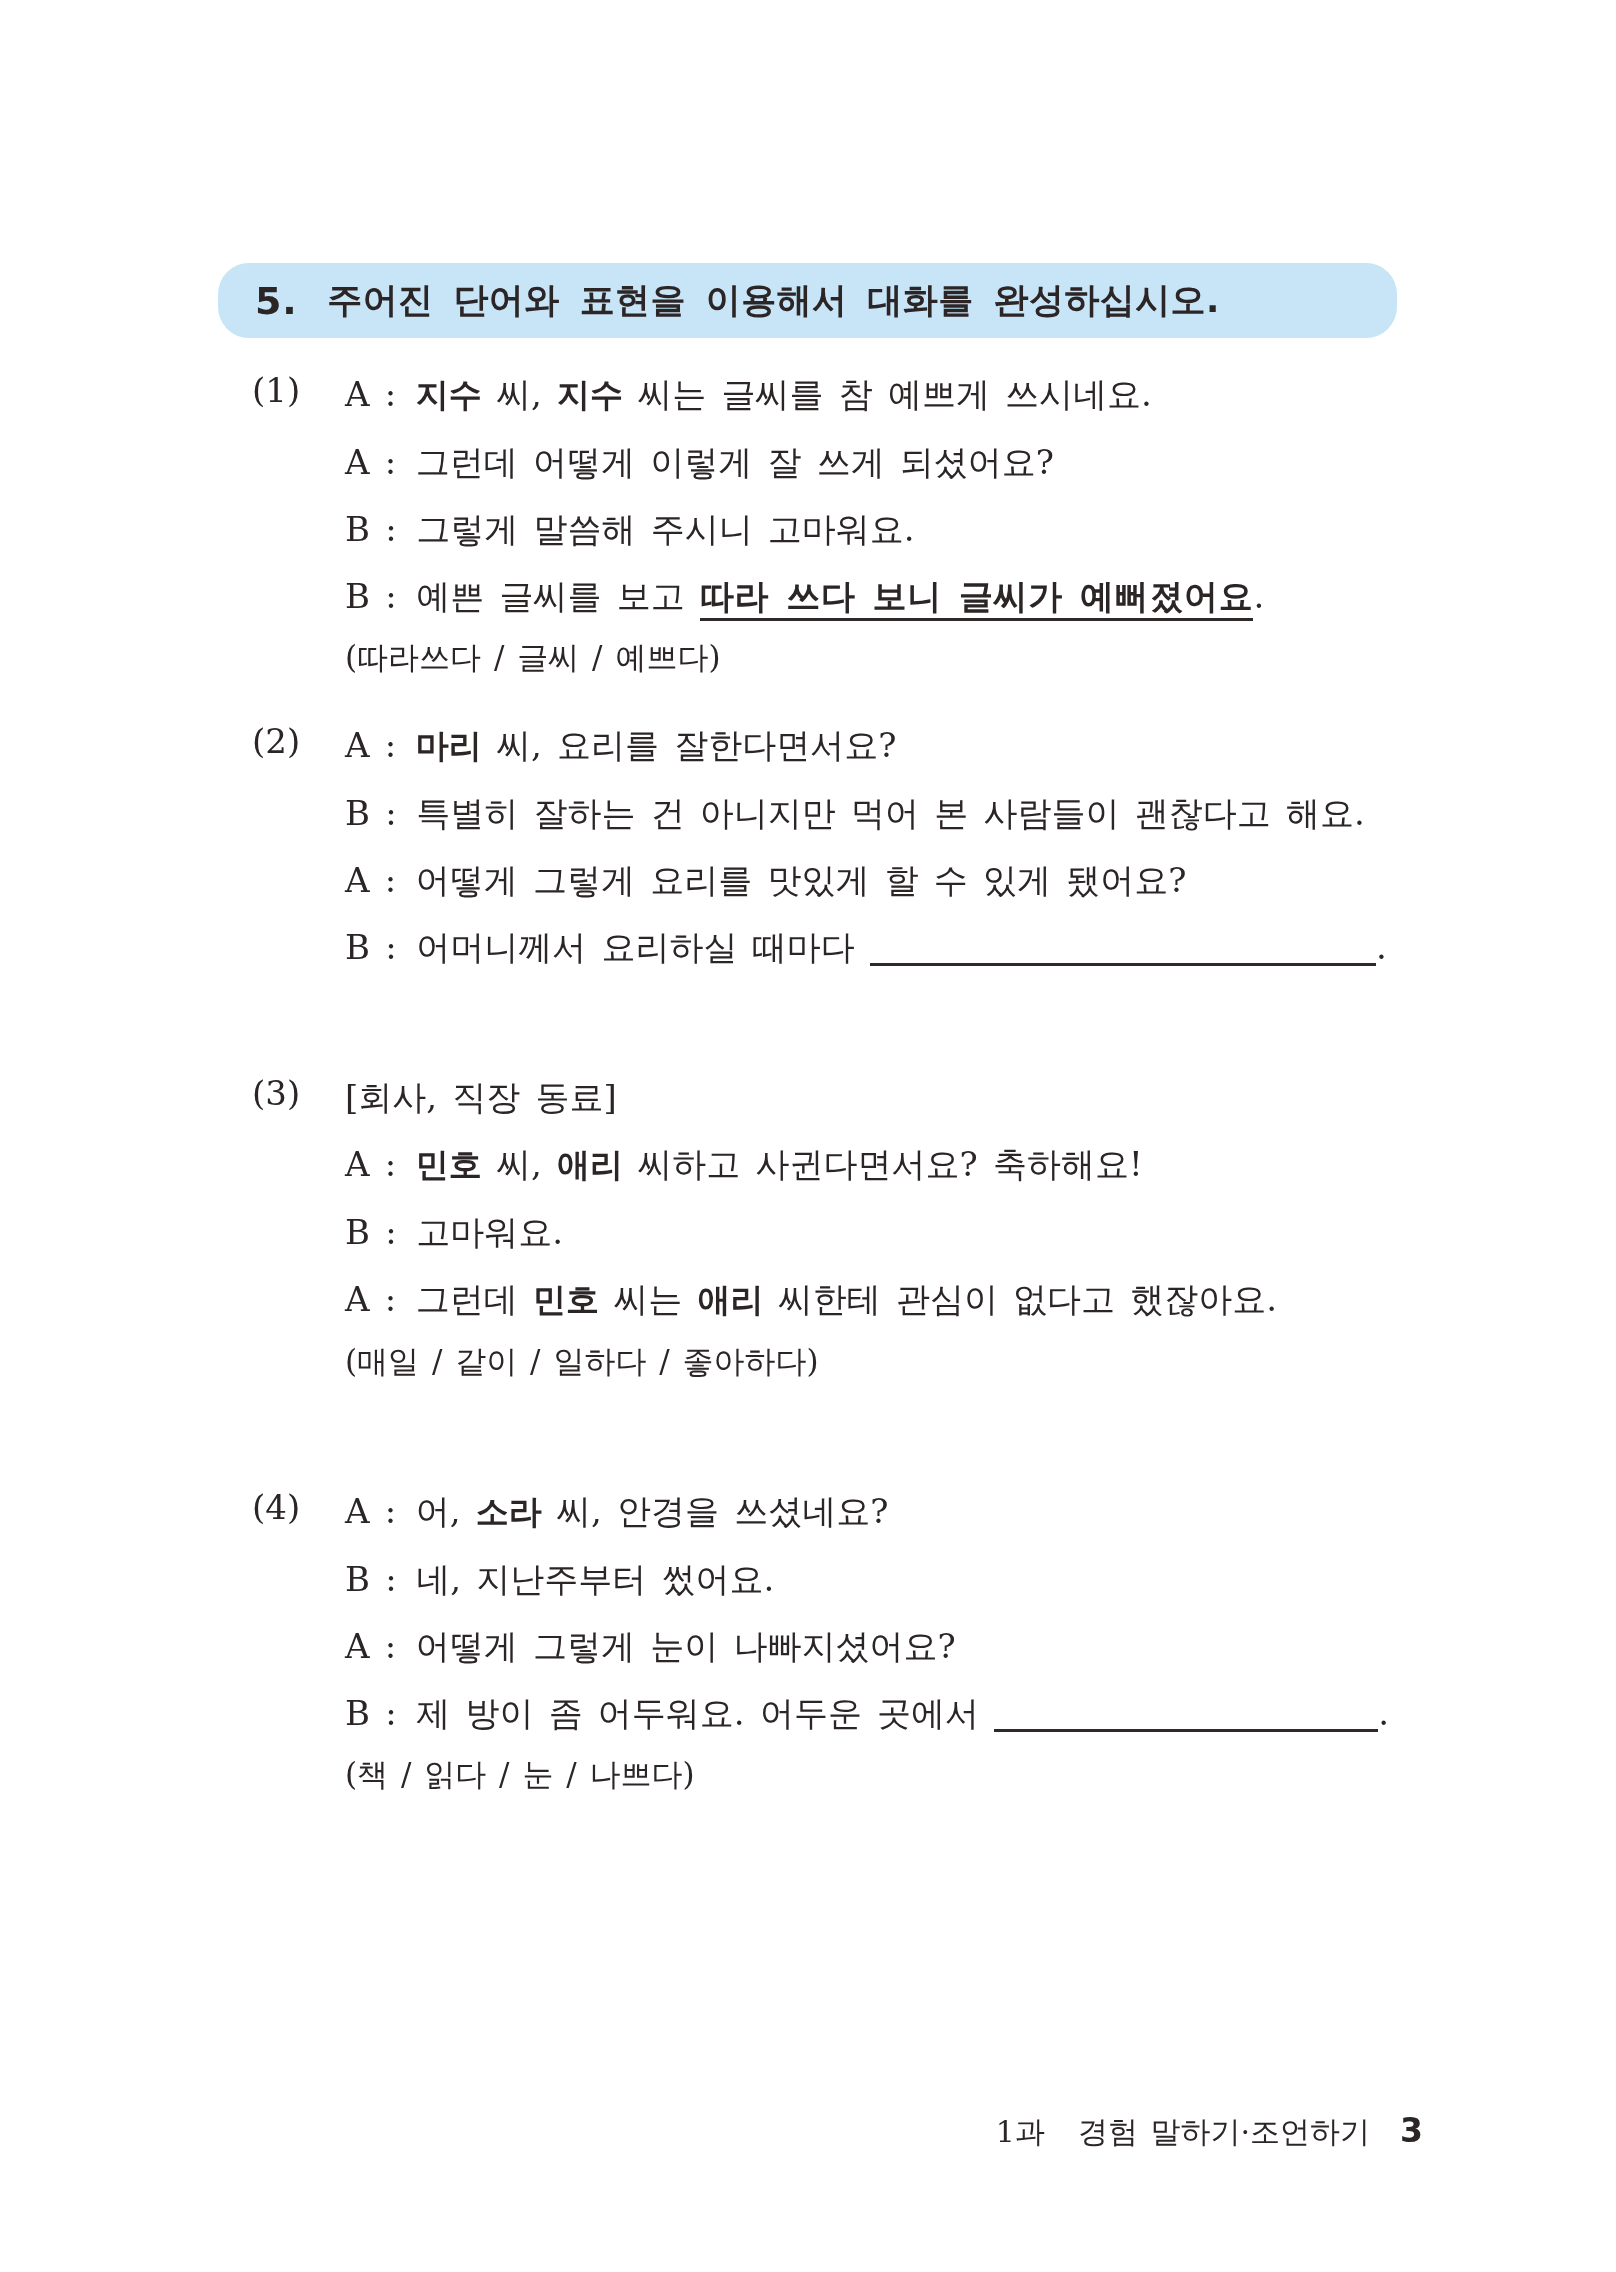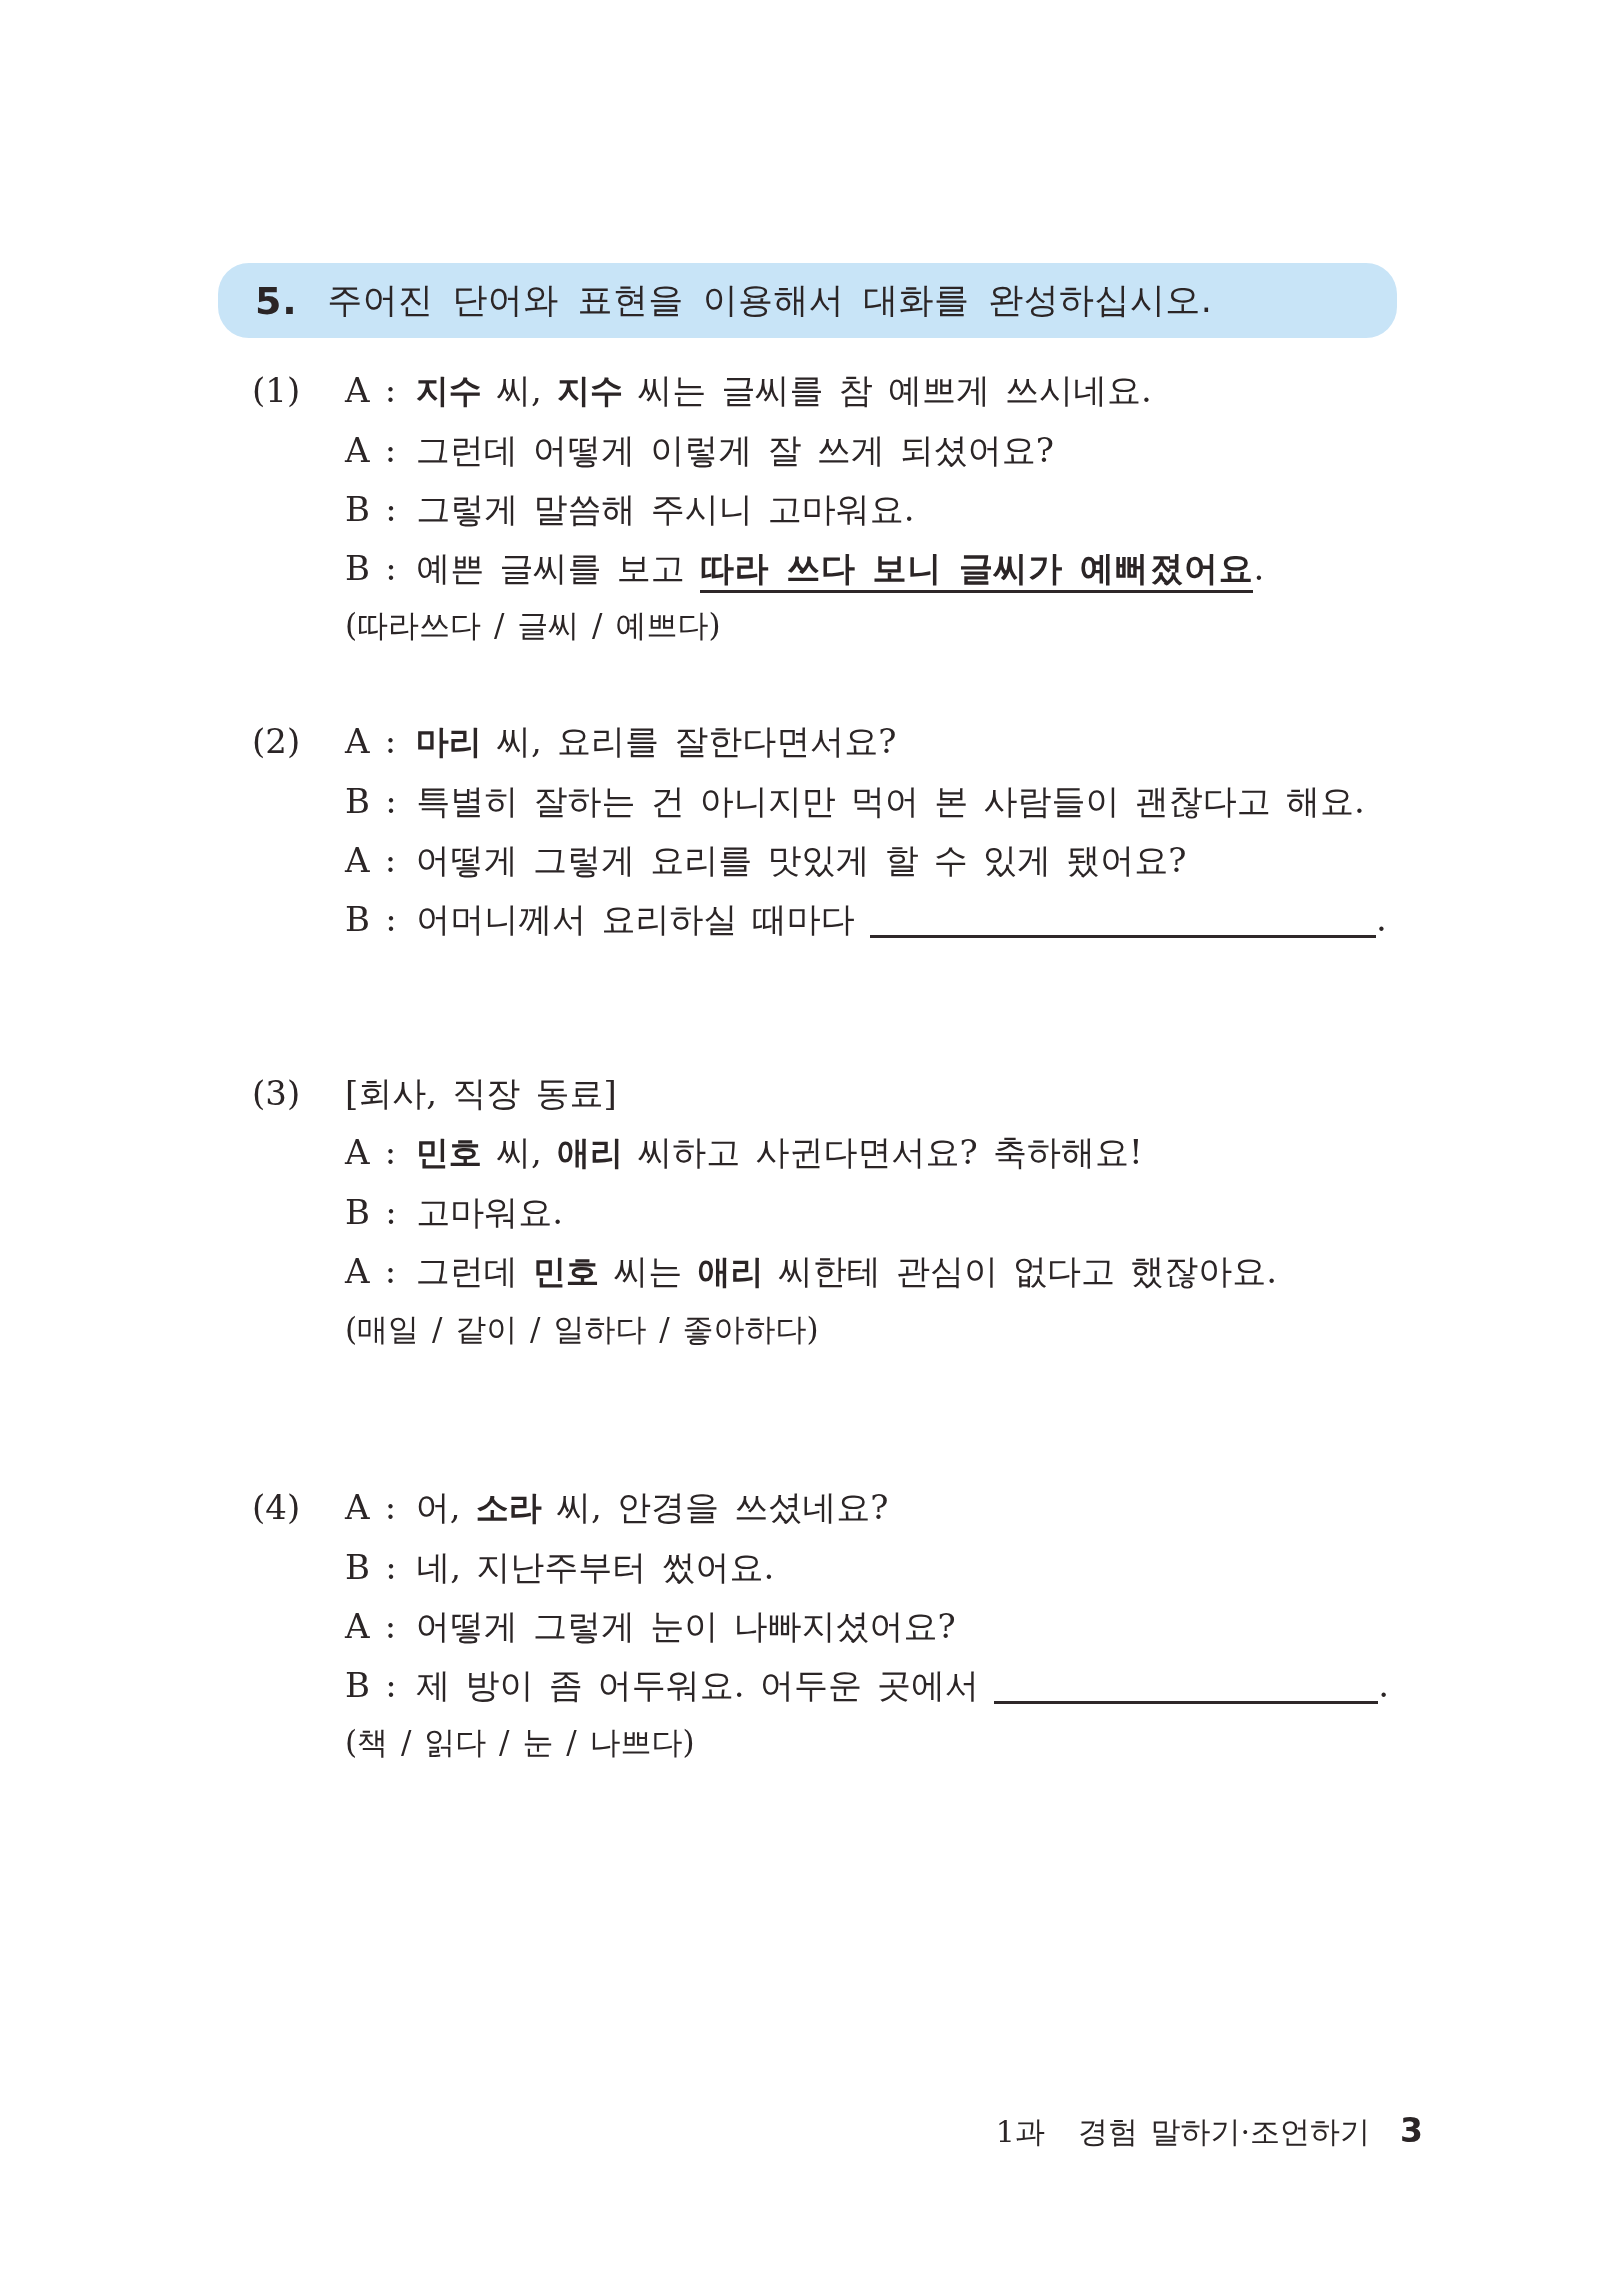--- a/index.html
+++ b/index.html
@@ -18,36 +18,36 @@
     width:1179px; height:75px;
     background:#c8e4f7;
     border-radius:31px;
     display:flex; align-items:center;
   }
   .header-num {
     font-family:"DejaVu Sans", sans-serif; font-weight:bold;
     font-size:38px; margin-left:37px; letter-spacing:0.7px;
   }
   .header-title {
-    font-family:"DejaVu Sans", sans-serif; font-weight:normal;
+    font-family:"DejaVu Sans", sans-serif; font-weight:bold;
     font-size:35px; margin-left:30px; word-spacing:7.4px; letter-spacing:0.4px;text-align:right;
   }
 
   
   .exercise { position:absolute; left:0; right:0; padding-left:345px; }
   .ex-1 { top:368px; }
   .ex-2 { top:719px; }
   .ex-3 { top:1071px; }
   .ex-4 { top:1485px; }
   .ex-num {
     position:absolute; left:252px; top:0;
     font-size:34px; line-height:44px;
   }
   .line {
-    font-size:34px; line-height:44px;
+    font-size:34px; line-height:52px;
     margin-bottom:15px; word-spacing:4.4px;
     white-space:nowrap;
   }
   .speaker { margin-right:4.4px; }
   .b {
     font-family:"DejaVu Sans", sans-serif; font-weight:bold;
     font-size:33px;
   }
   .ans {
     font-weight:bold;

